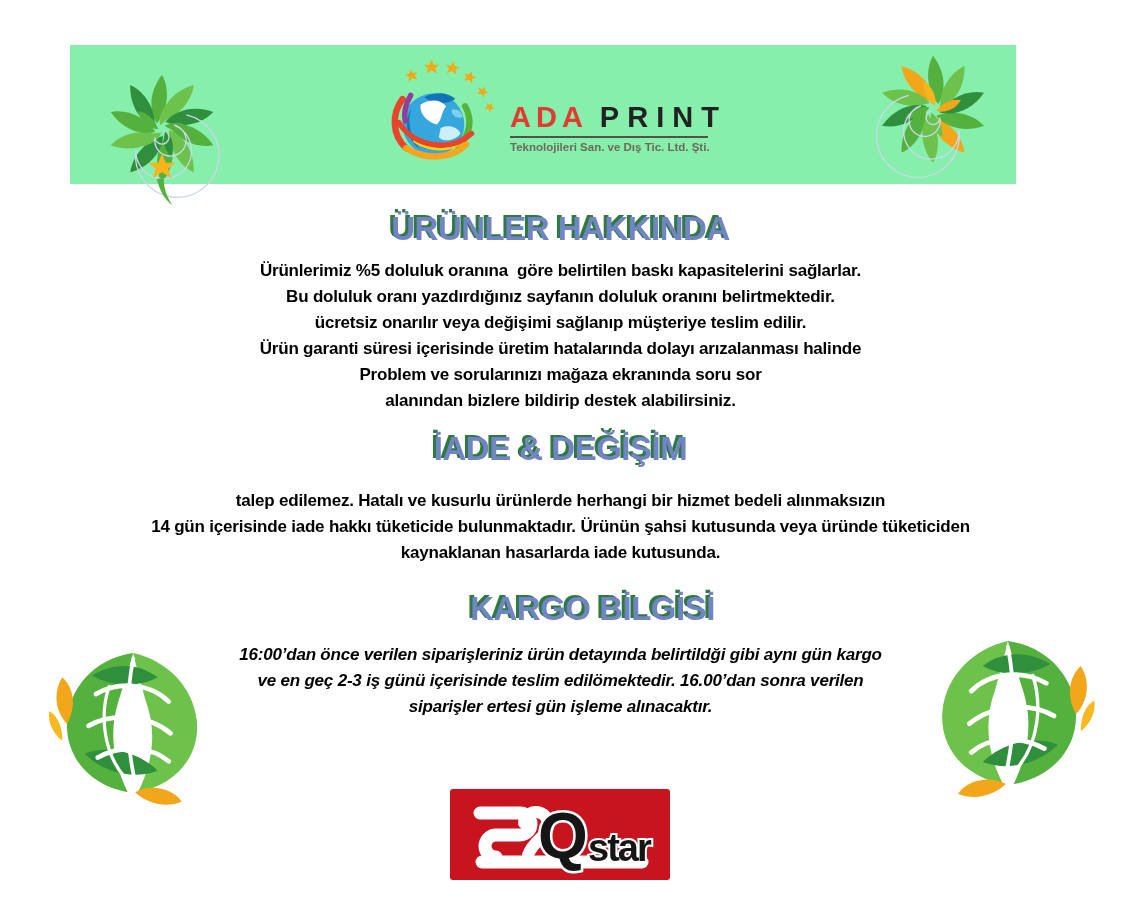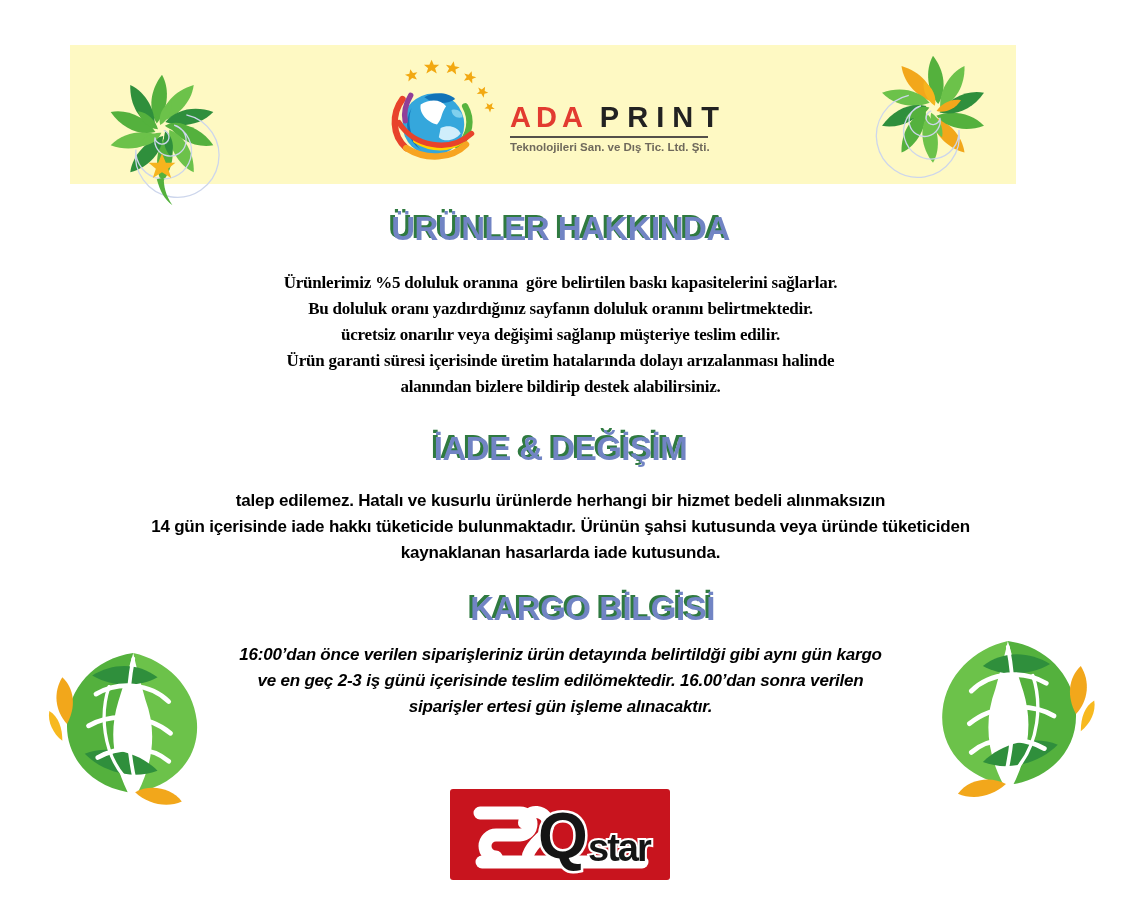--- a/index.html
+++ b/index.html
@@ -1,21 +1,21 @@
 <!DOCTYPE html>
 <html><head>
 <meta charset="utf-8">
 <style>
   html,body{margin:0;padding:0;}
   body{
     width:1121px;height:897px;position:relative;background:#ffffff;
     font-family:"Liberation Sans",sans-serif;overflow:hidden;
   }
   
-  .banner{position:absolute;left:70px;top:45px;width:946px;height:139px;background:#fef9c3;}
+  .banner{position:absolute;left:70px;top:45px;width:946px;height:139px;background:#86efac;}
   .orn-spiral-left{position:absolute;left:18px;top:6px;width:148px;height:158px;}
   .orn-spiral-right{position:absolute;right:0px;top:2px;width:166px;height:134px;transform:scaleX(-1);}
   
   .brand{position:absolute;left:318px;top:12px;display:flex;align-items:flex-start;}
   .globe-svg{width:118px;height:114px;}
   .brand-text{margin-left:4px;padding-top:46px;}
   .brand-name{font-size:29px;font-weight:bold;line-height:1;white-space:nowrap;}
   .brand-primary{color:#e23b30;letter-spacing:5px;}
   .brand-secondary{color:#222222;letter-spacing:8px;margin-left:12px;}
   .brand-rule{height:2px;background:#54504a;width:198px;margin:4px 0 3px;}
@@ -24,21 +24,21 @@
   .h-section{
     position:absolute;width:100%;text-align:center;font-weight:bold;
     font-size:33px;letter-spacing:-0.5px;color:#7184c4;
     text-shadow:-3px -2px 0 #2f7a40;
   }
   .h1{top:210px;} .h2{top:430px;} .h3{top:590px;padding-left:32px;}
   .para{
     position:absolute;width:100%;text-align:center;color:#000;
     font-size:17px;font-weight:bold;line-height:26px;letter-spacing:-0.2px;
   }
-  .p1{top:270px;font-family:Liberation Serif, serif;} .p2{top:488px;} .p3{top:642px;font-style:italic;}
+  .p1{top:258px;} .p2{top:488px;} .p3{top:642px;font-style:italic;}
   .para-line{white-space:pre-wrap;}
   
   .leaf-bl{position:absolute;left:40px;top:640px;width:194px;height:168px;}
   .leaf-br{position:absolute;left:908px;top:620px;width:192px;height:188px;transform:scaleX(-1);}
   
   .qstar{position:absolute;left:450px;top:789px;width:220px;height:91px;}
   .defs-holder{position:absolute;width:0;height:0;}
 </style>
 </head>
 <body>
@@ -131,20 +131,21 @@
     </div>
   </div>
 </div>
 
 <div class="h-section h1">ÜRÜNLER HAKKINDA</div>
 <div class="para p1">
   <div class="para-line">Ürünlerimiz %5 doluluk oranına  göre belirtilen baskı kapasitelerini sağlarlar.</div>
   <div class="para-line">Bu doluluk oranı yazdırdığınız sayfanın doluluk oranını belirtmektedir.</div>
   <div class="para-line">ücretsiz onarılır veya değişimi sağlanıp müşteriye teslim edilir.</div>
   <div class="para-line">Ürün garanti süresi içerisinde üretim hatalarında dolayı arızalanması halinde</div>
+  <div class="para-line">Problem ve sorularınızı mağaza ekranında soru sor</div>
   <div class="para-line">alanından bizlere bildirip destek alabilirsiniz.</div>
 </div>
 
 <div class="h-section h2">İADE &amp; DEĞİŞİM</div>
 <div class="para p2">
   <div class="para-line">talep edilemez. Hatalı ve kusurlu ürünlerde herhangi bir hizmet bedeli alınmaksızın</div>
   <div class="para-line">14 gün içerisinde iade hakkı tüketicide bulunmaktadır. Ürünün şahsi kutusunda veya üründe tüketiciden</div>
   <div class="para-line">kaynaklanan hasarlarda iade kutusunda.</div>
 </div>
 

